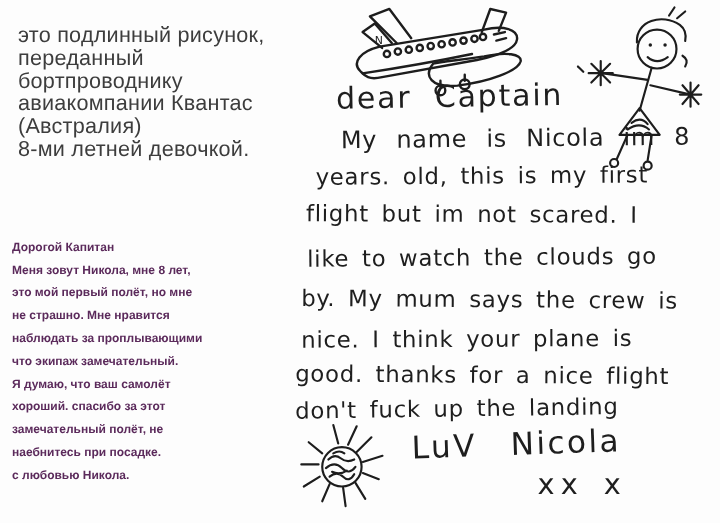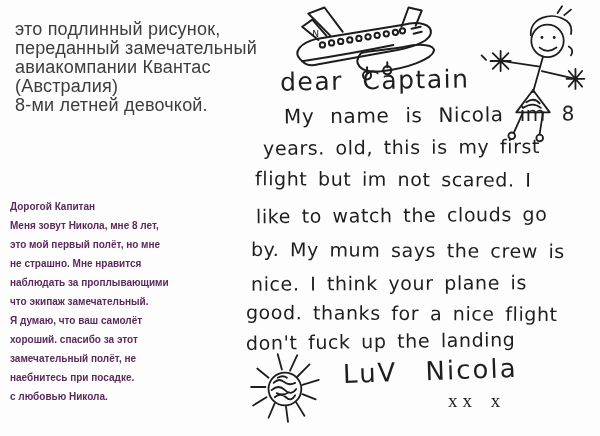--- a/index.html
+++ b/index.html
@@ -18,32 +18,32 @@
     font-size:10px;line-height:19px;font-weight:bold;color:#5b2a5b;
   }
   
   .hw{
     position:absolute;white-space:nowrap;color:#1e1e1e;
     font-family:"DejaVu Sans",sans-serif;
     font-size:19px;letter-spacing:0.6px;word-spacing:4px;
   }
   .hw-salutation{font-size:25px;letter-spacing:1.5px;word-spacing:10px;}
   .hw-signoff{font-size:26px;letter-spacing:2px;word-spacing:18px;}
-  .hw-kisses{font-size:19px;letter-spacing:5px;font-family:Liberation Serif, serif;}
+  .hw-kisses{font-size:24px;letter-spacing:5px;}
   svg{position:absolute;overflow:visible;}
   svg *{vector-effect:non-scaling-stroke;}
 </style>
 </head>
 <body>
 
 <div class="canvas">
 
   <div class="ru-caption">
     <div>это подлинный рисунок,</div>
-    <div>переданный замечательный</div>
+    <div>переданный бортпроводнику</div>
     <div>авиакомпании Квантас (Австралия)</div>
     <div>8-ми летней девочкой.</div>
   </div>
 
   <div class="ru-body">
     <div>Дорогой Капитан</div>
     <div>Меня зовут Никола, мне 8 лет,</div>
     <div>это мой первый полёт, но мне</div>
     <div>не страшно. Мне нравится</div>
     <div>наблюдать за проплывающими</div>

